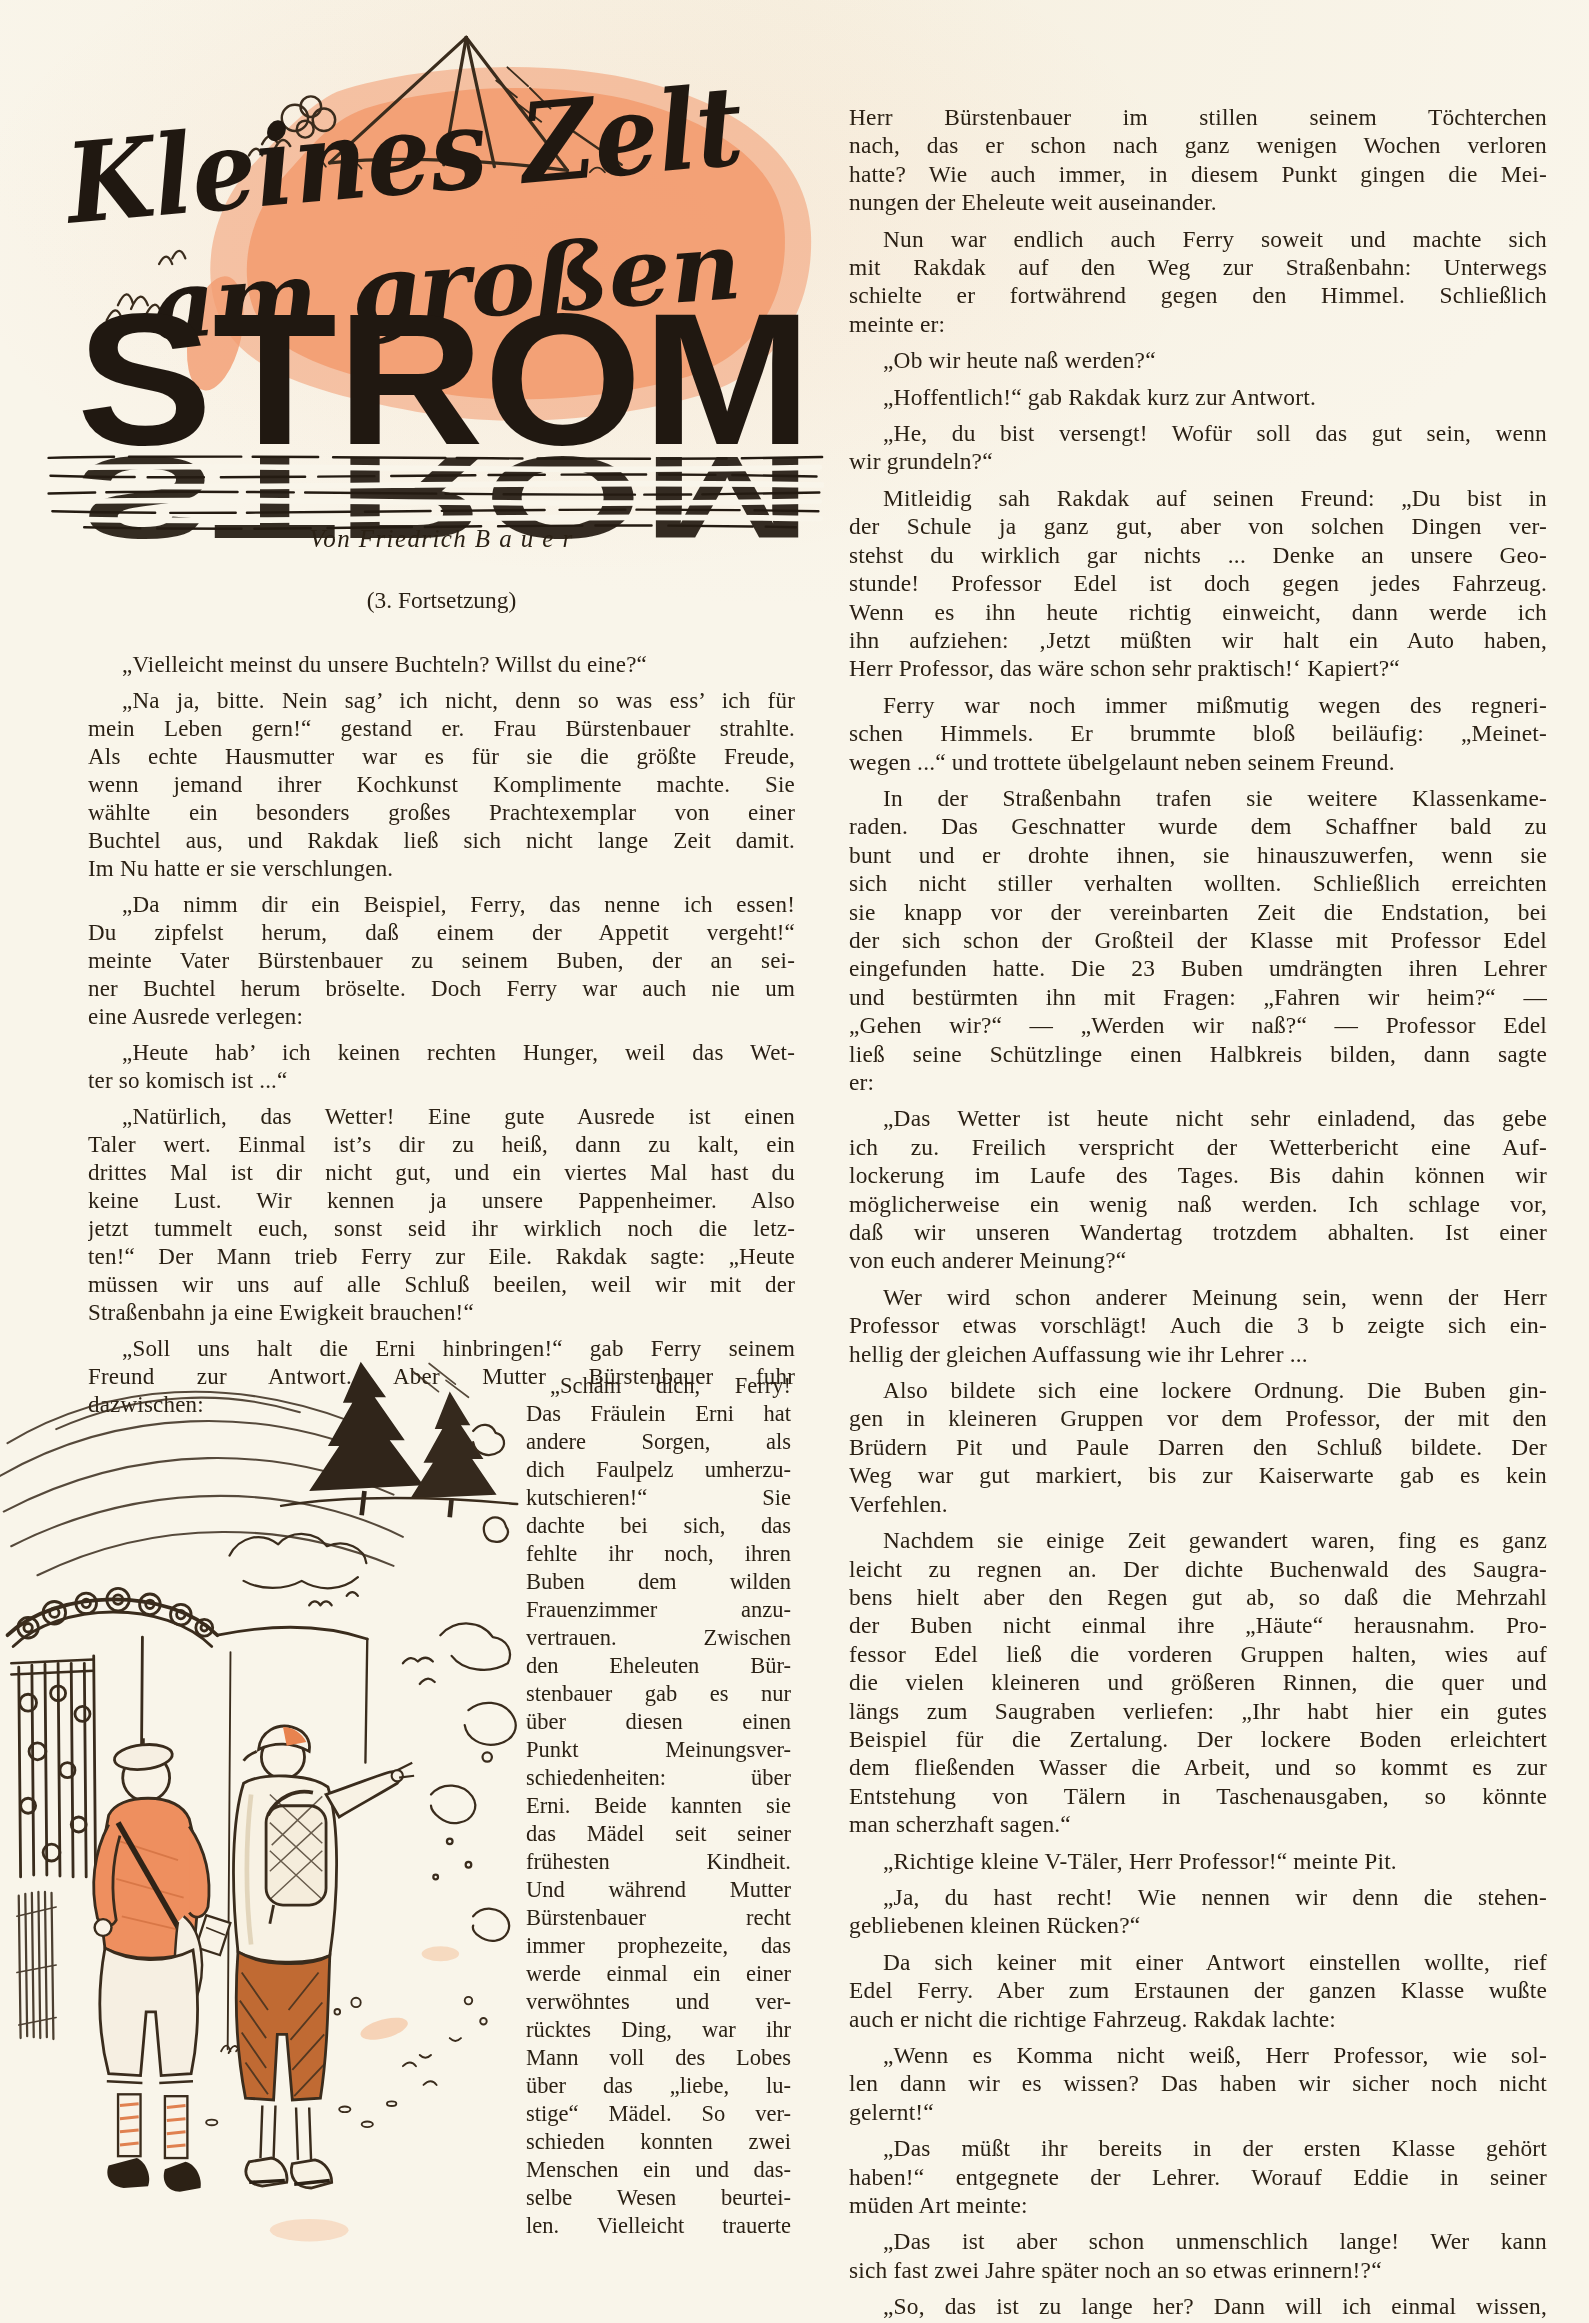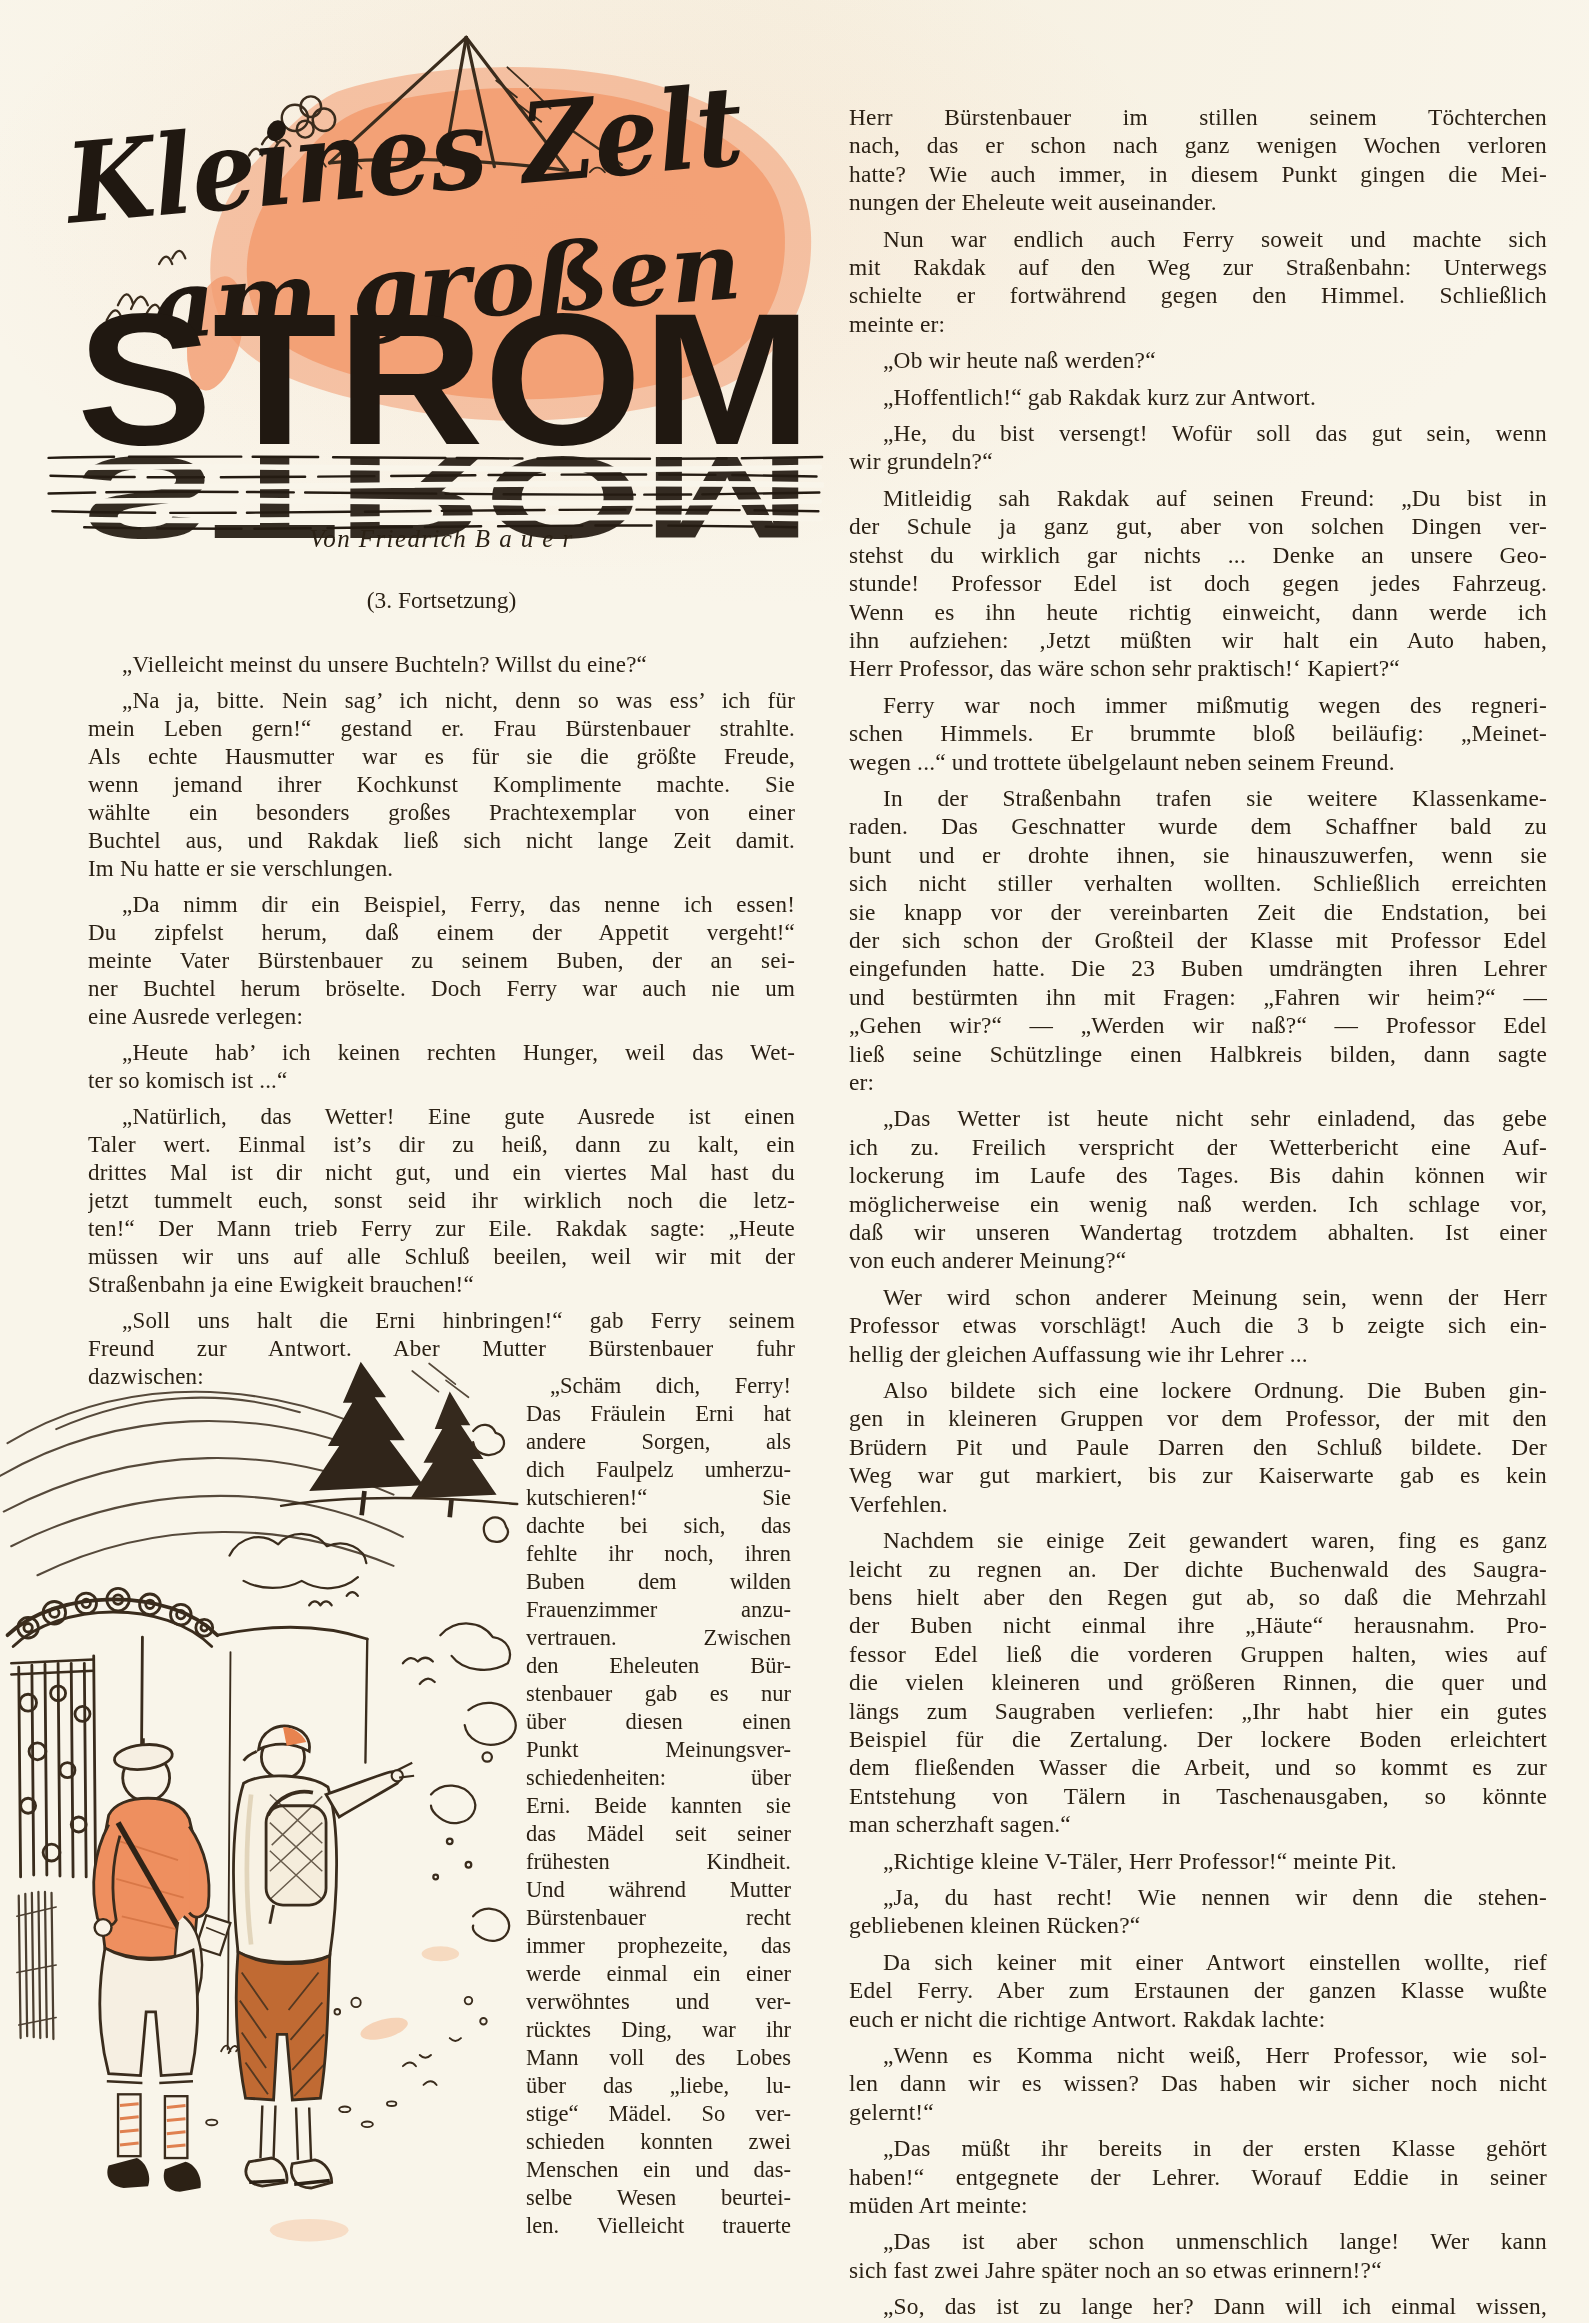--- a/index.html
+++ b/index.html
@@ -119,20 +119,21 @@
         <div class="line endline">eine Ausrede verlegen:</div>
       </div>
       <div class="para">
         <div class="line indent">„Heute hab’ ich keinen rechten Hunger, weil das Wet-</div>
         <div class="line endline">ter so komisch ist ...“</div>
       </div>
       <div class="para">
         <div class="line indent">„Natürlich, das Wetter! Eine gute Ausrede ist einen</div>
         <div class="line">Taler wert. Einmal ist’s dir zu heiß, dann zu kalt, ein</div>
         <div class="line">drittes Mal ist dir nicht gut, und ein viertes Mal hast du</div>
+        <div class="line">keine Lust. Wir kennen ja unsere Pappenheimer. Also</div>
         <div class="line">jetzt tummelt euch, sonst seid ihr wirklich noch die letz-</div>
         <div class="line">ten!“ Der Mann trieb Ferry zur Eile. Rakdak sagte: „Heute</div>
         <div class="line">müssen wir uns auf alle Schluß beeilen, weil wir mit der</div>
         <div class="line endline">Straßenbahn ja eine Ewigkeit brauchen!“</div>
       </div>
       <div class="para">
         <div class="line indent">„Soll uns halt die Erni hinbringen!“ gab Ferry seinem</div>
         <div class="line">Freund zur Antwort. Aber Mutter Bürstenbauer fuhr</div>
         <div class="line endline">dazwischen:</div>
       </div>
@@ -258,21 +259,21 @@
       <div class="para">
         <div class="line indent endline">„Richtige kleine V-Täler, Herr Professor!“ meinte Pit.</div>
       </div>
       <div class="para">
         <div class="line indent">„Ja, du hast recht! Wie nennen wir denn die stehen-</div>
         <div class="line endline">gebliebenen kleinen Rücken?“</div>
       </div>
       <div class="para">
         <div class="line indent">Da sich keiner mit einer Antwort einstellen wollte, rief</div>
         <div class="line">Edel Ferry. Aber zum Erstaunen der ganzen Klasse wußte</div>
-        <div class="line endline">euch er nicht die richtige Antwort. Rakdak lachte:</div>
+        <div class="line endline">auch er nicht die richtige Fahrzeug. Rakdak lachte:</div>
       </div>
       <div class="para">
         <div class="line indent">„Wenn es Komma nicht weiß, Herr Professor, wie sol-</div>
         <div class="line">len dann wir es wissen? Das haben wir sicher noch nicht</div>
         <div class="line endline">gelernt!“</div>
       </div>
       <div class="para">
         <div class="line indent">„Das müßt ihr bereits in der ersten Klasse gehört</div>
         <div class="line">haben!“ entgegnete der Lehrer. Worauf Eddie in seiner</div>
         <div class="line endline">müden Art meinte:</div>

